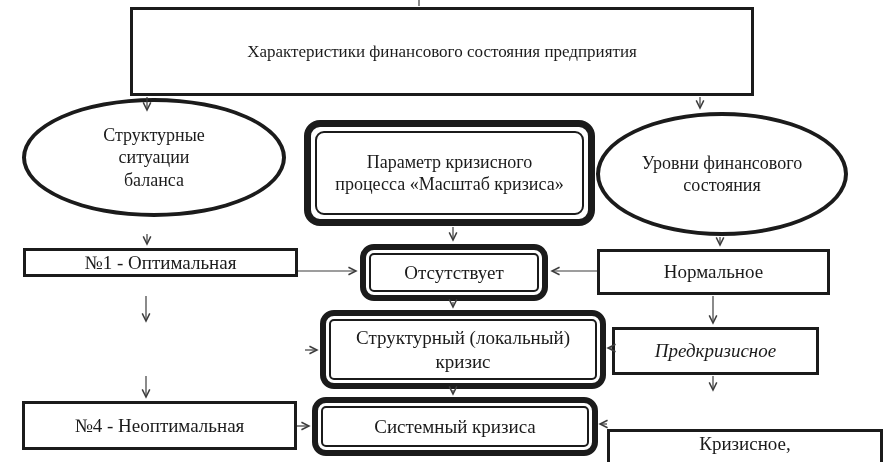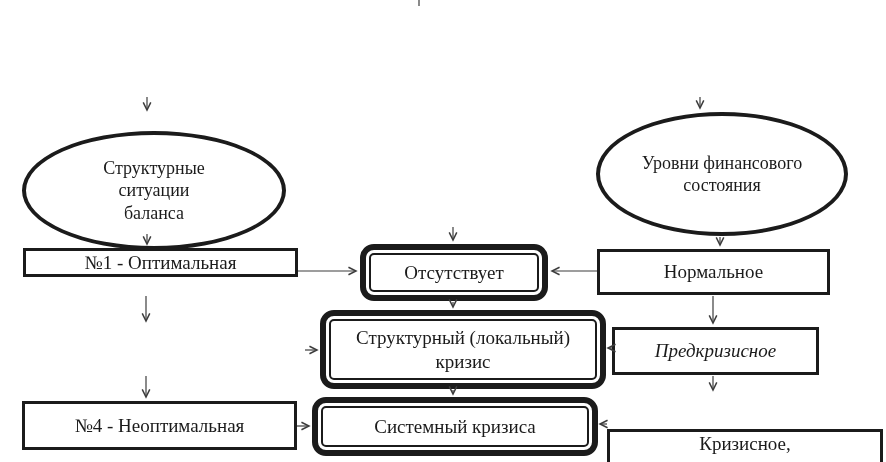--- a/index.html
+++ b/index.html
@@ -57,27 +57,36 @@
   }
   .cline { stroke: var(--line, #3d3d3d); stroke-width: 1.2; fill: none; }
   .arrow { marker-end: url(#arr); }
   .chead { stroke: var(--line, #3d3d3d); stroke-width: 1.4; fill: none; }
 </style>
 </head>
 <body>
 
 <div class="canvas">
 
+  <div class="node box title" style="left:130px; top:7px; width:624px; height:89px;">
+    <span class="txt">Характеристики финансового состояния предприятия</span>
+  </div>
 
-  <div class="node ellipse" style="left:22px; top:131px; width:264px; height:119px;">
+  <div class="node ellipse" style="left:22px; top:98px; width:264px; height:119px;">
     <span class="txt">Структурные
 ситуации
 баланса</span>
   </div>
 
+  <div class="thick param" style="left:304px; top:120px; width:291px; height:106px;">
+    <div class="inner">
+      <span class="txt">Параметр кризисного
+процесса «Масштаб кризиса»</span>
+    </div>
+  </div>
 
   <div class="node ellipse" style="left:596px; top:112px; width:252px; height:124px;">
     <span class="txt">Уровни финансового
 состояния</span>
   </div>
 
   <div class="node box row-node" style="left:23px; top:248px; width:275px; height:29px;">
     <span class="txt">№1 - Оптимальная</span>
   </div>
 

